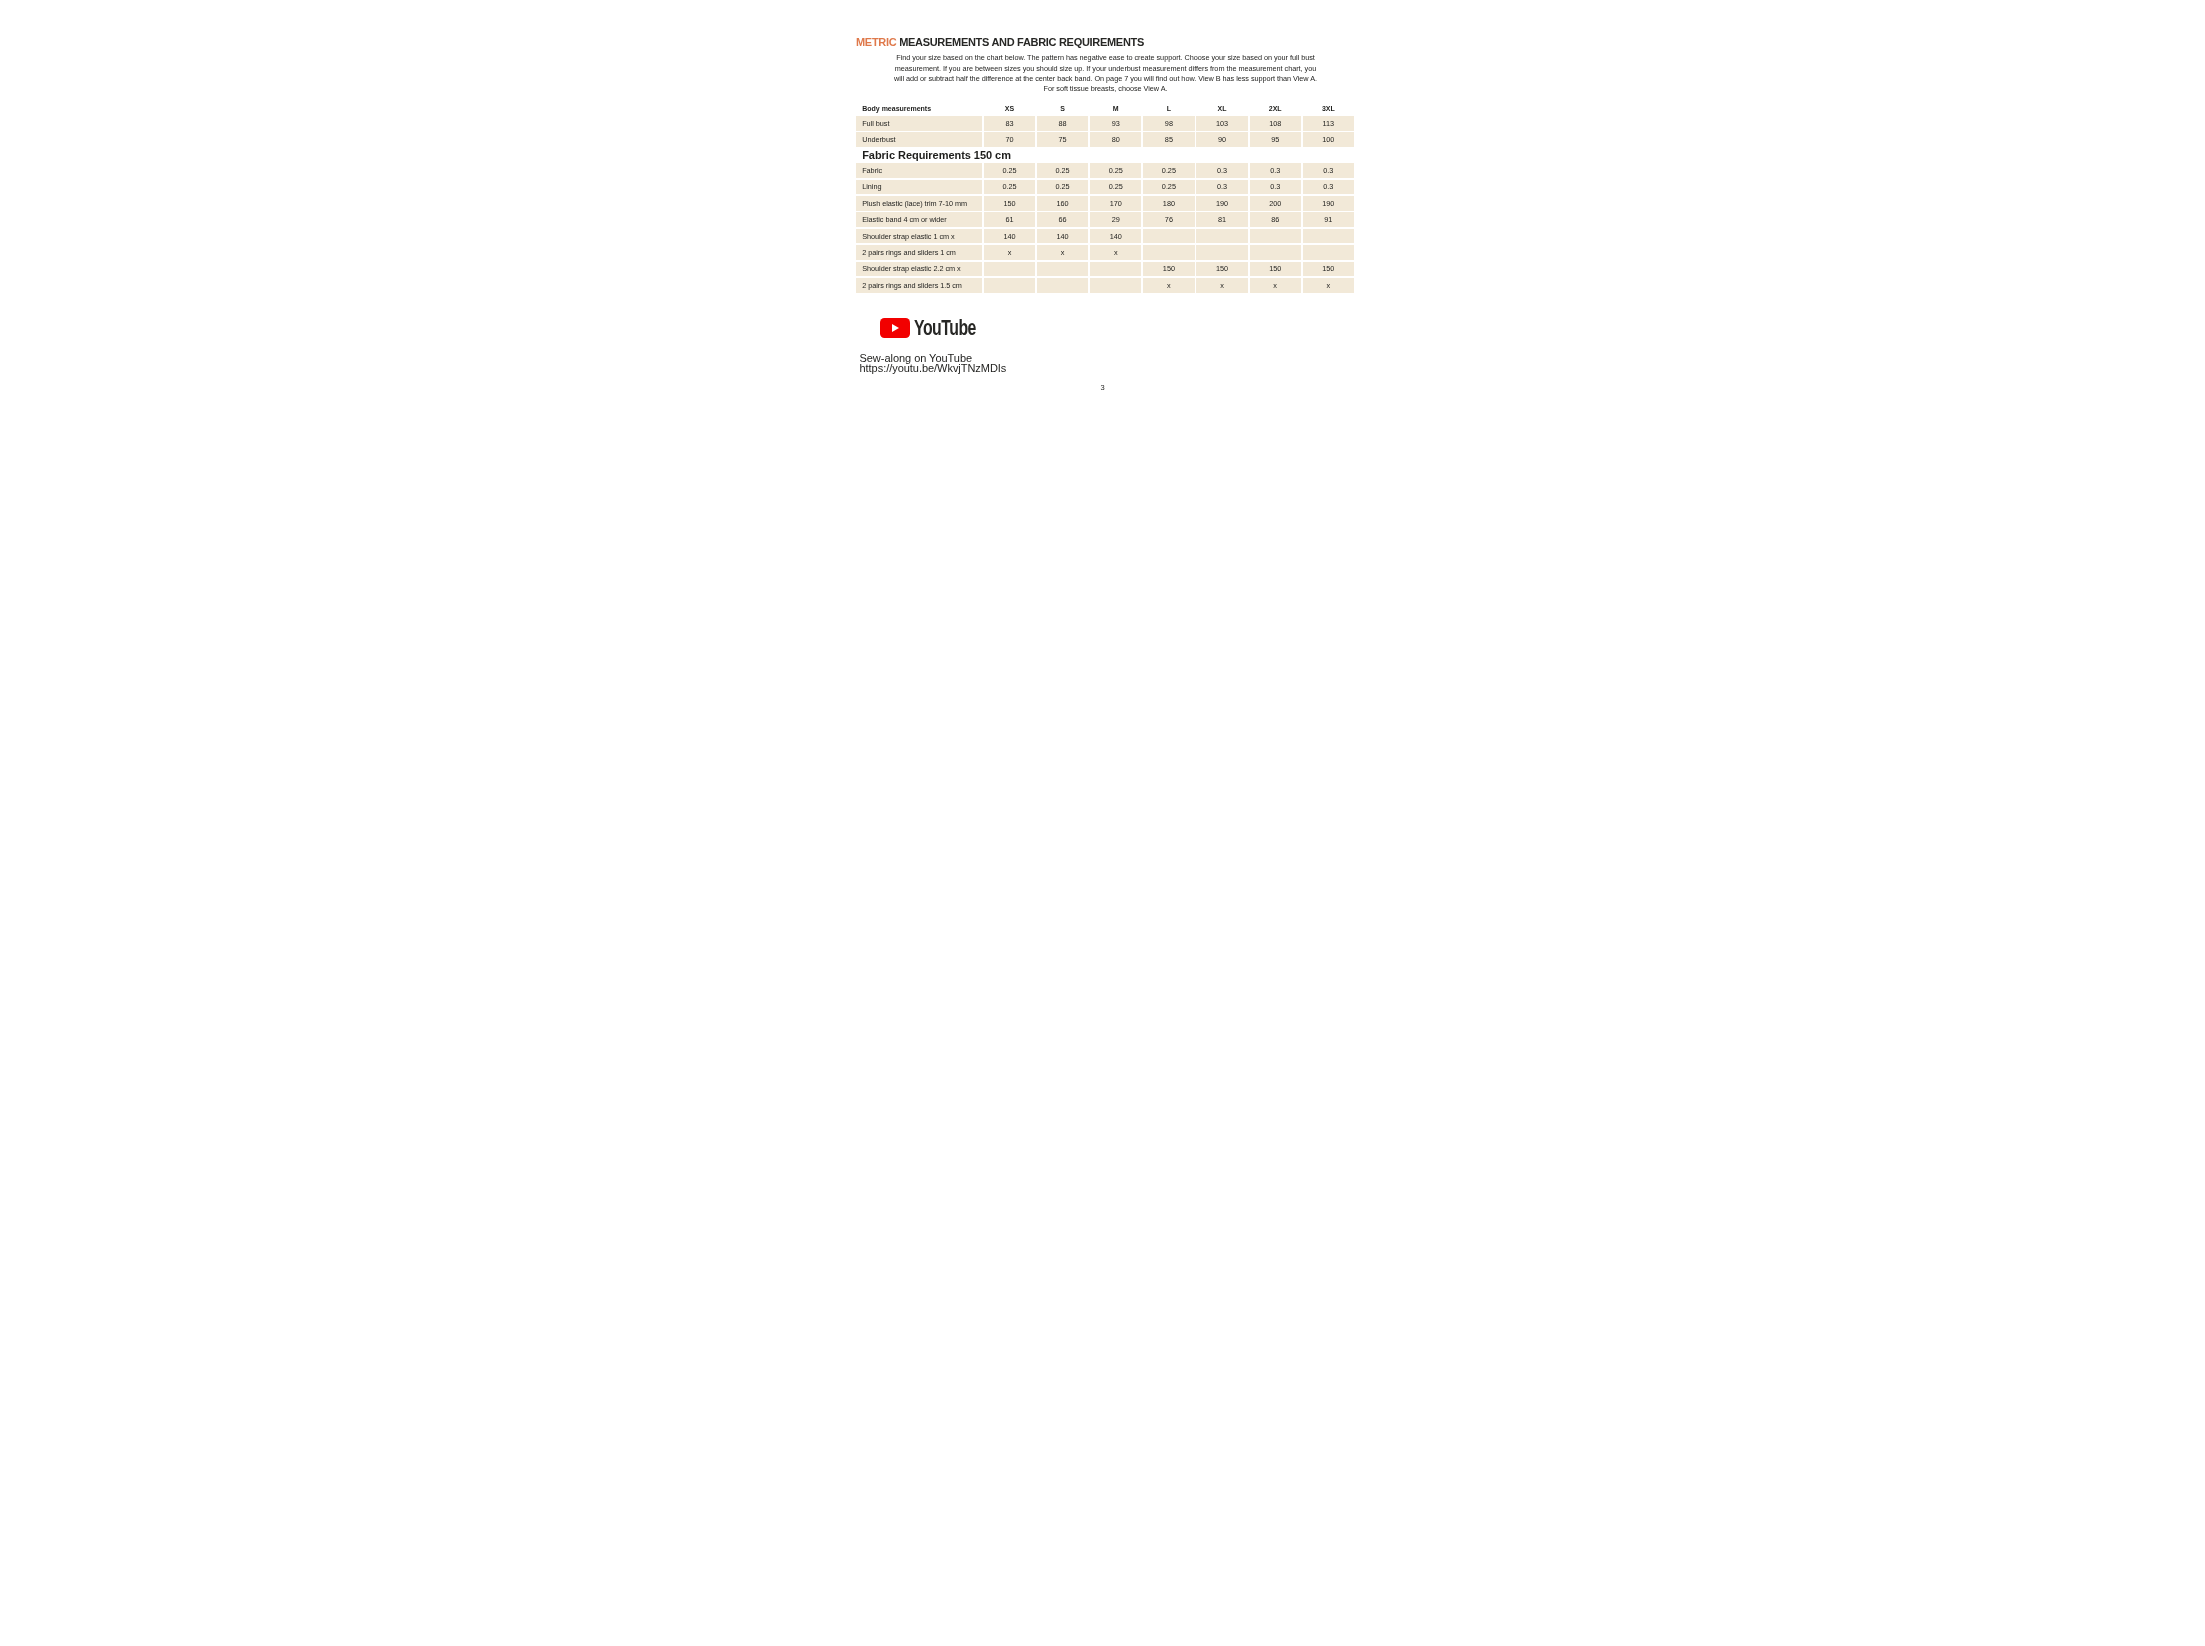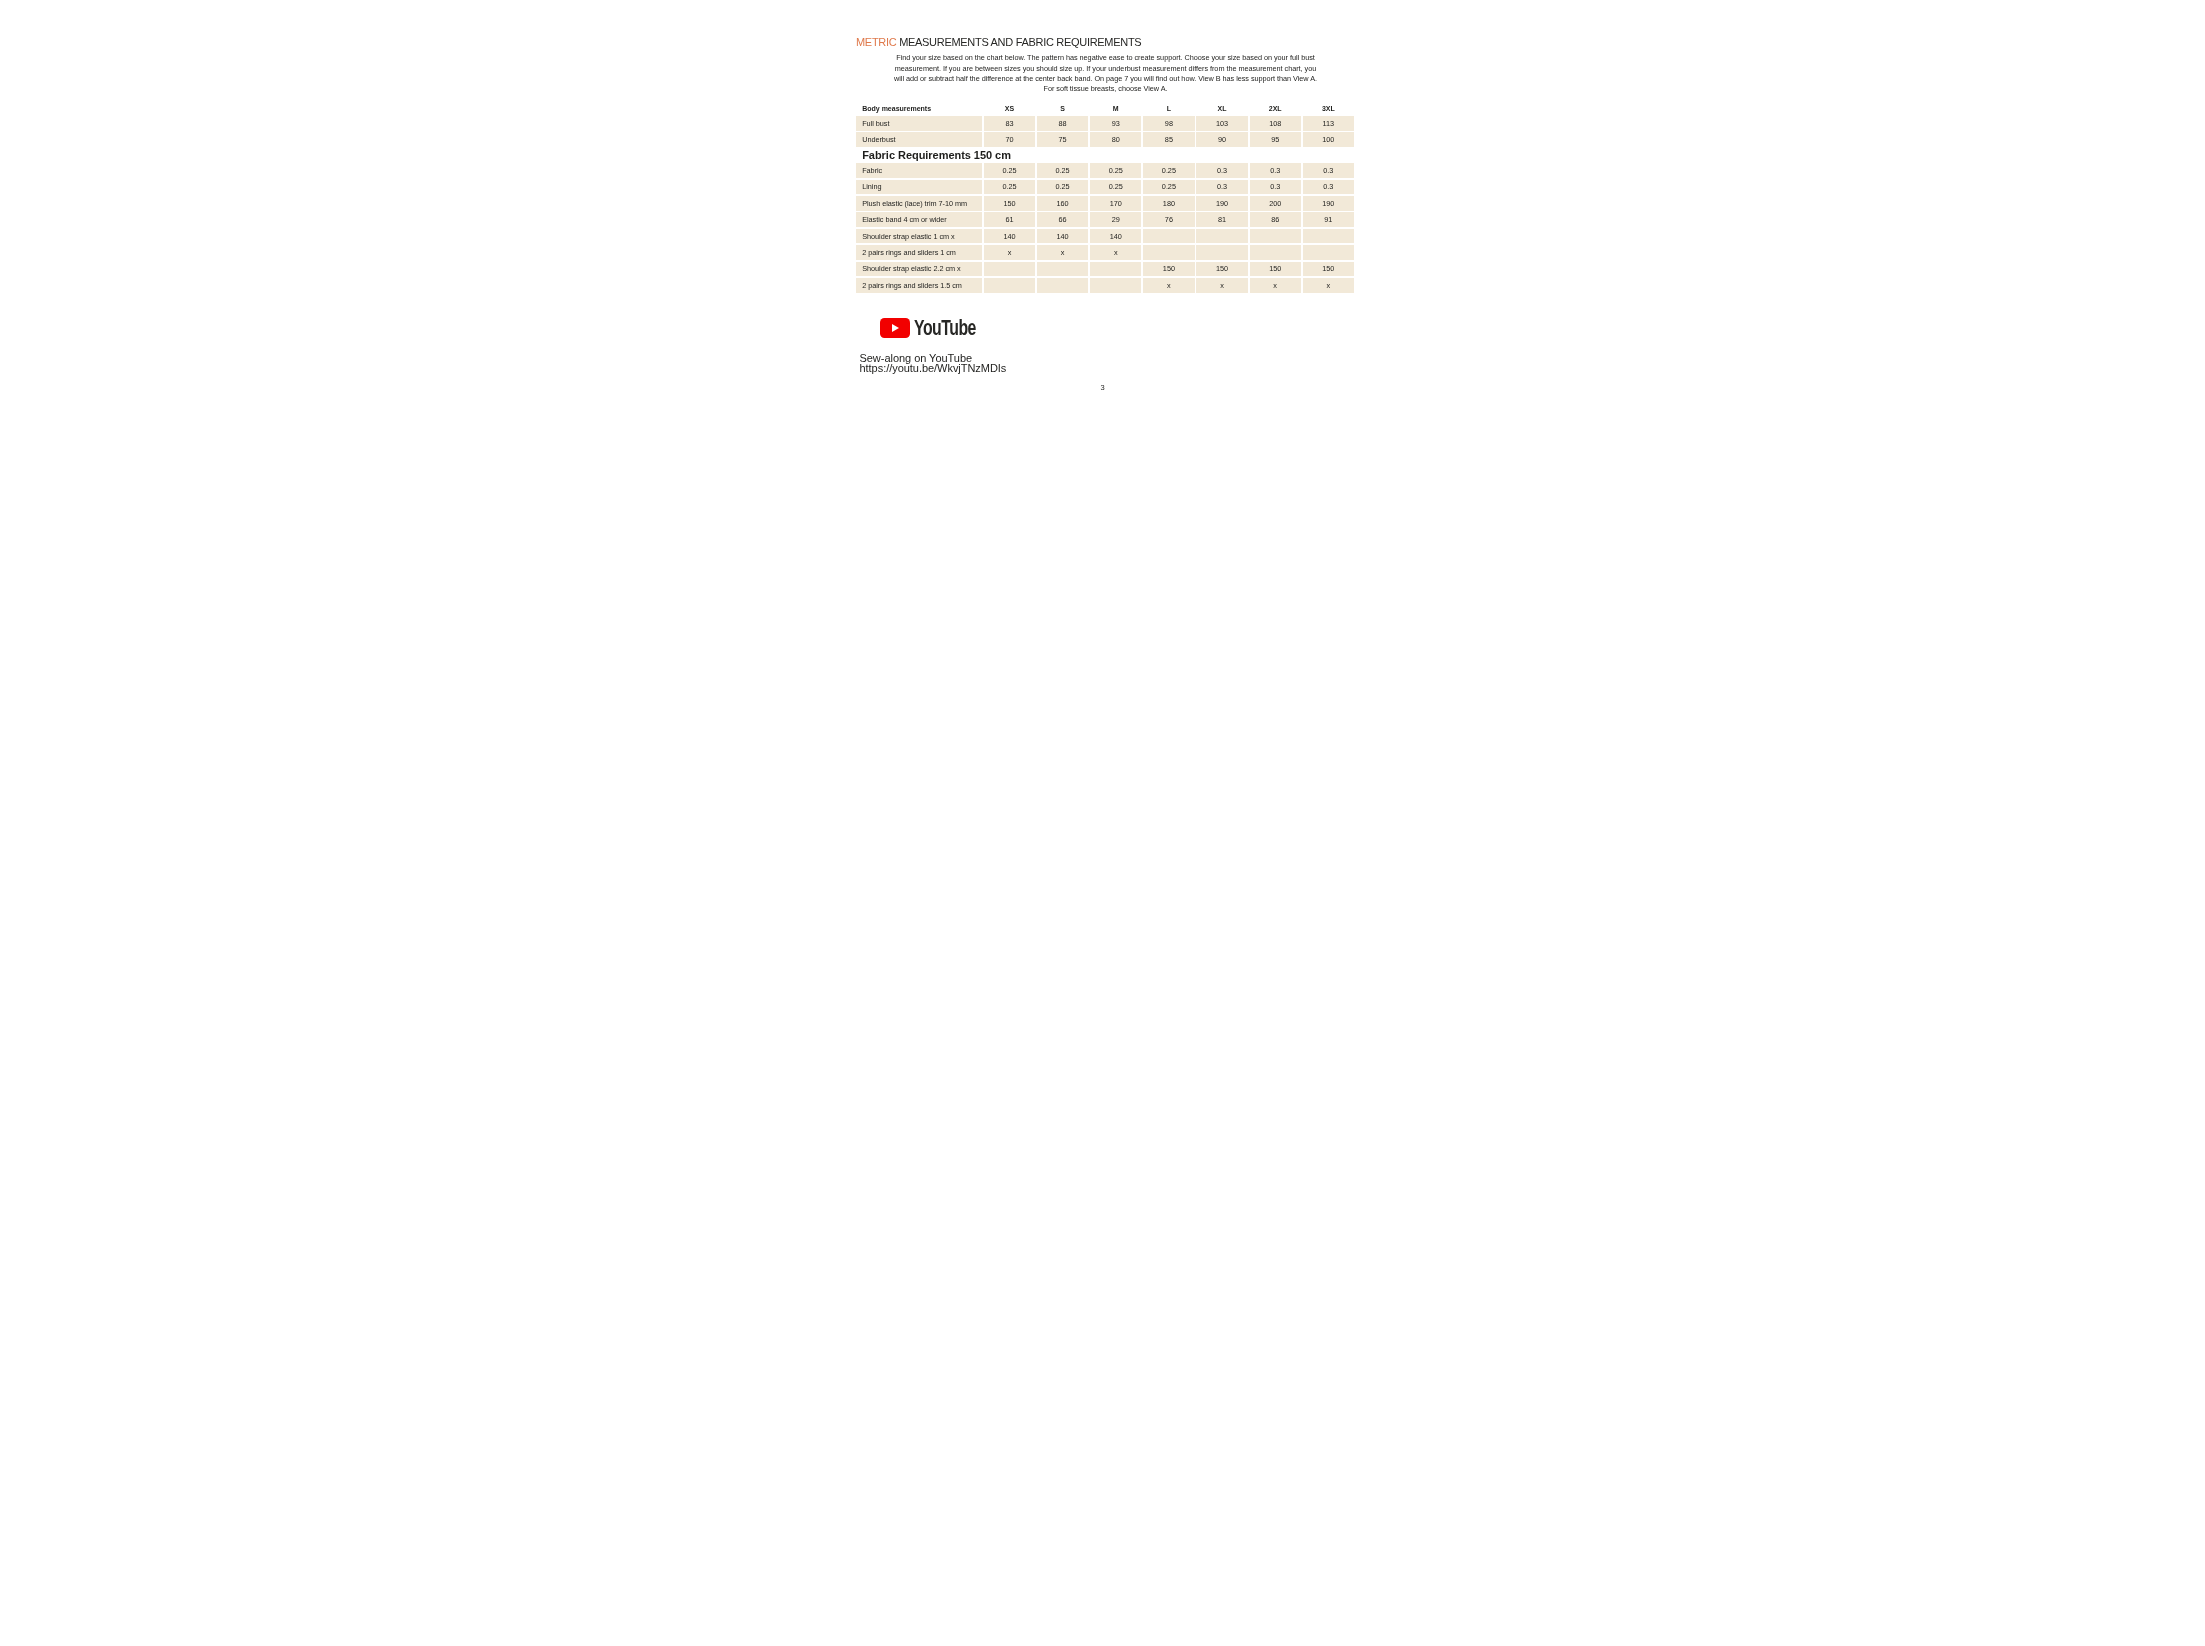--- a/index.html
+++ b/index.html
@@ -15,21 +15,21 @@
     position:relative;
     width:573px;height:412px;
     margin:0 auto;
     background:#ffffff;
     padding:0 34px 0 40px;
     overflow:hidden;
   }
   .title{
     margin-top:36px;
     font-size:11px;line-height:13.2px;
-    font-weight:400;
+    font-weight:700;
     letter-spacing:-0.3px;
     color:#272725;
     white-space:nowrap;
   }
   .title .accent{color:var(--accent);}
   .intro{
     margin-top:4px;
     font-size:7.3px;line-height:10.4px;
     letter-spacing:-0.04px;
     color:var(--ink);

